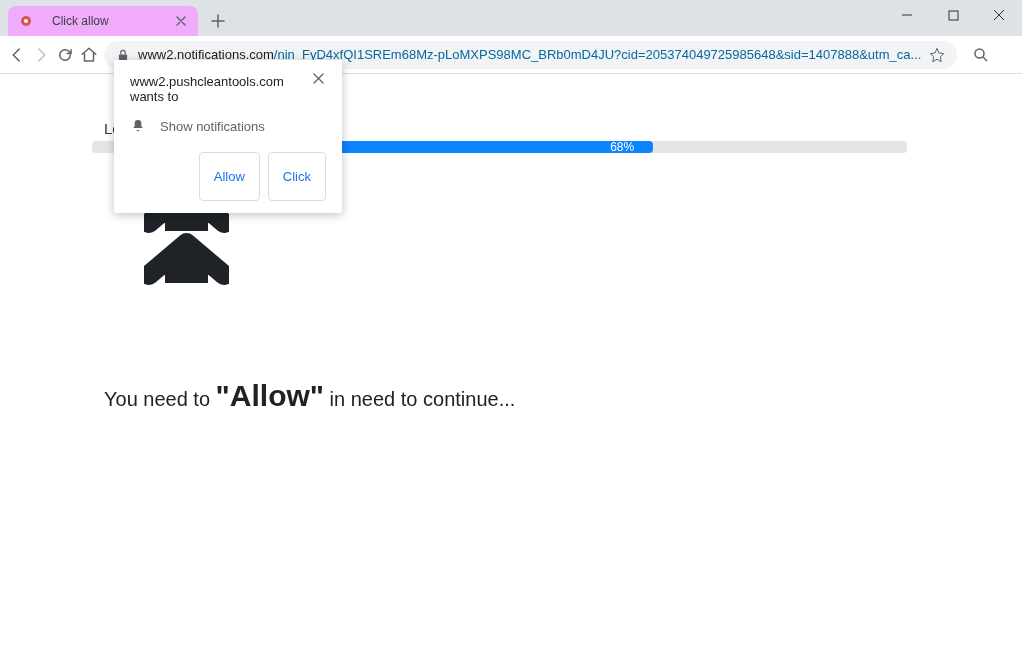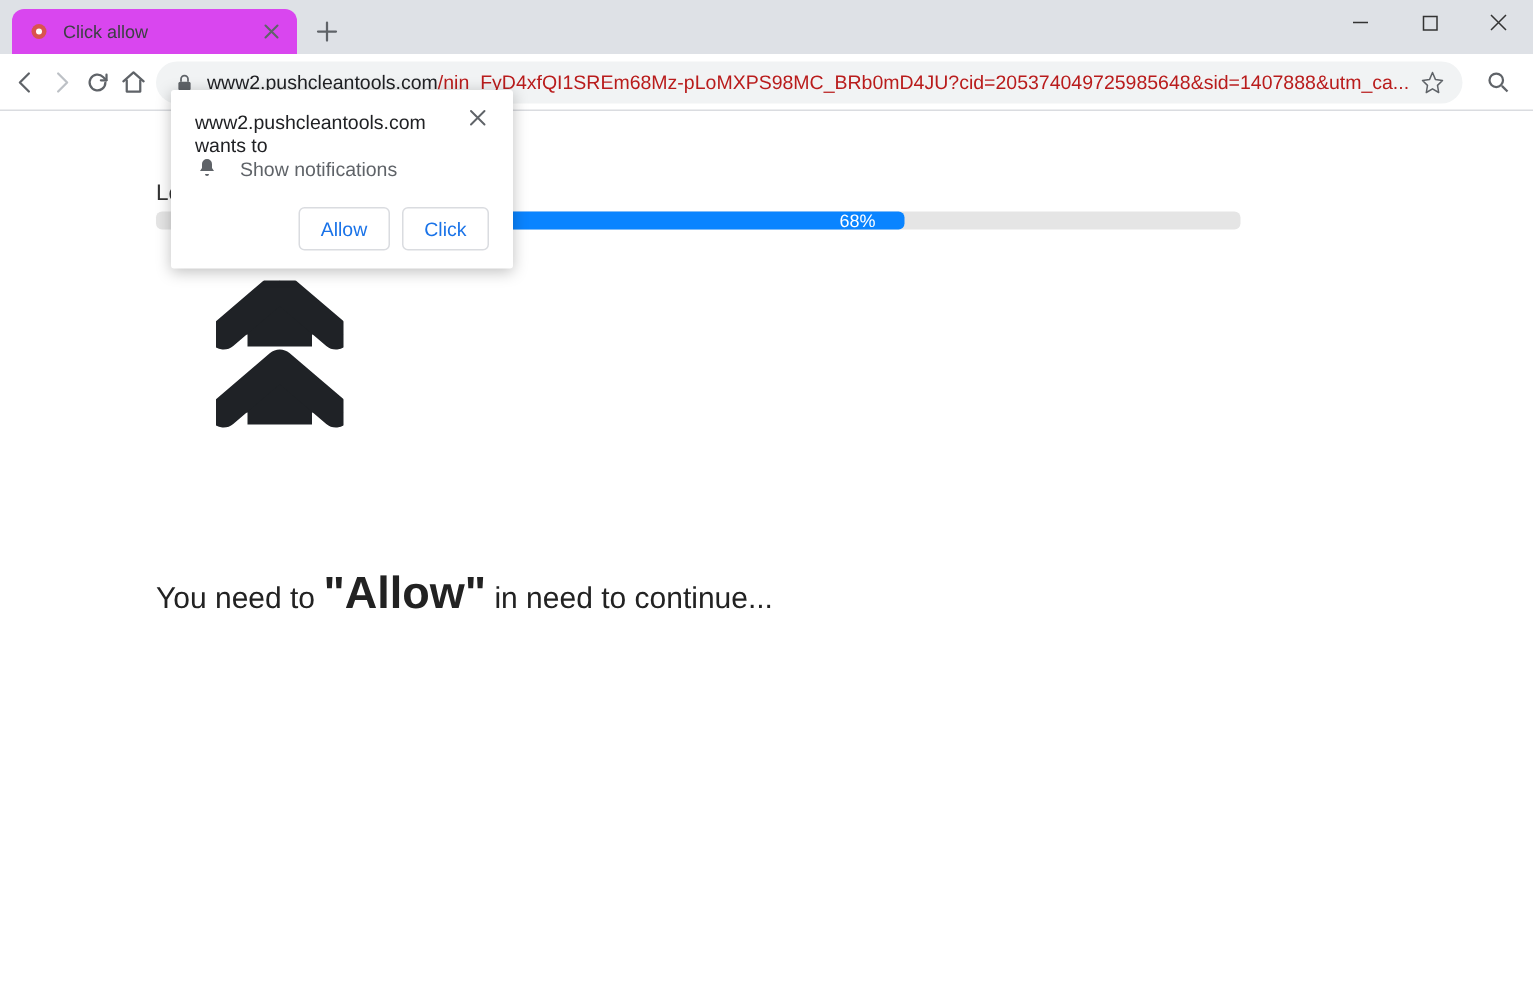--- a/index.html
+++ b/index.html
@@ -14,33 +14,33 @@
 
 
 .titlebar {
   height: 36px;
   background: #dee1e6;
   display: flex;
   align-items: flex-start;
   position: relative;
 }
 .tab {
-  background: #d946ef;
+  background: #f0abfc;
   margin-top: 6px;
   margin-left: 8px;
   height: 30px;
   min-width: 190px;
   border-top-left-radius: 8px;
   border-top-right-radius: 8px;
   display: flex;
   align-items: center;
   padding: 0 10px;
   font-size: 12px;
   color: #3c4043;
-  gap: 8px;
+  gap: 18px;
   position: relative;
 }
 .tab-favicon {
   width: 16px; height: 16px;
   display: flex; align-items: center; justify-content: center;
 }
 .tab-close {
   width: 14px; height: 14px;
   margin-left: auto;
   color: #5f6368;
@@ -94,21 +94,21 @@
   color: #202124;
 }
 .addr-lock { color: #5f6368; display: flex; align-items:center;}
 .addr-text {
   font-size: 13px;
   white-space: nowrap;
   overflow: hidden;
   flex: 1;
 }
 .addr-domain { color: #202124; }
-.addr-path { color: #b91c1c; }
+.addr-path { color: #0369a1; }
 .addr-star { color: #5f6368; display:flex;align-items:center;}
 .toolbar-right {
   display: flex;
   align-items: center;
   gap: 8px;
   padding-left: 4px;
 }
 .tb-icon {
   width: 28px; height: 28px;
   display:flex;align-items:center;justify-content:center;
@@ -125,23 +125,23 @@
 }
 .loading-text {
   position: absolute;
   left: 104px;
   top: 46px;
   color: #333;
   font-size: 15px;
 }
 .progress-wrap {
   position: absolute;
-  left: 104px;
+  left: 92px;
   top: 67px;
-  width: 723px;
+  width: 815px;
   height: 12px;
   background: #e5e5e5;
   border-radius: 4px;
   padding-left: 22px;
 }
 .progress-fill {
   height: 100%;
   width: 68%;
   background: #0a84ff;
   border-radius: 4px;
@@ -199,36 +199,37 @@
 .perm-close {
   color:#5f6368; width:16px; height:16px;
   display:flex;align-items:center;justify-content:center;
   cursor:pointer;
   margin-top:-4px;
 }
 .perm-row {
   display: flex;
   align-items: center;
   gap: 14px;
+  margin-top: 14px;
   color:#5f6368;
   font-size:13px;
 }
 .perm-bell { display:flex; align-items:center; }
 .perm-actions {
   display:flex;
   justify-content:flex-end;
   gap: 8px;
   margin-top: 18px;
 }
 .perm-btn {
   border:1px solid #dadce0;
   background:#fff;
   color:#1a73e8;
   font-size:13px;
-  padding: 6px 14px;
+  padding: 16px 14px;
   border-radius:4px;
   cursor:pointer;
 }
 </style>
 </head>
 <body>
 
 <div class="titlebar">
   <div class="tab">
     <span class="tab-favicon">
@@ -292,21 +293,21 @@
       </svg>
   </div>
   <div class="addressbar">
     <span class="addr-lock">
       <svg width="14" height="14" viewBox="0 0 24 24">
           <rect x="5" y="11" width="14" height="10" rx="2" fill="#5f6368"></rect>
           <path d="M8 11V8a4 4 0 0 1 8 0v3" stroke="#5f6368" stroke-width="2" fill="none"></path>
         </svg>
     </span>
     <span class="addr-text">
-      <span class="addr-domain">www2.pushcleantools.com</span><span class="addr-path">/nin_FyD4xfQI1SREm68Mz-pLoMXPS98MC_BRb0mD4JU?cid=205374049725985648&amp;sid=1407888&amp;utm_ca...</span>
+      <span class="addr-domain">www2.notifications.com</span><span class="addr-path">/nin_FyD4xfQI1SREm68Mz-pLoMXPS98MC_BRb0mD4JU?cid=205374049725985648&amp;sid=1407888&amp;utm_ca...</span>
     </span>
     <span class="addr-star">
       <svg width="16" height="16" viewBox="0 0 24 24">
           <path d="M12 2l2.9 6.9L22 10l-5 4.9L18.2 22 12 18.3 5.8 22 7 14.9 2 10l7.1-1.1z" stroke="#5f6368" stroke-width="1.5" fill="none" stroke-linejoin="round"></path>
         </svg>
     </span>
   </div>
   <div class="toolbar-right">
     <div class="tb-icon">
       <svg width="18" height="18" viewBox="0 0 24 24">

